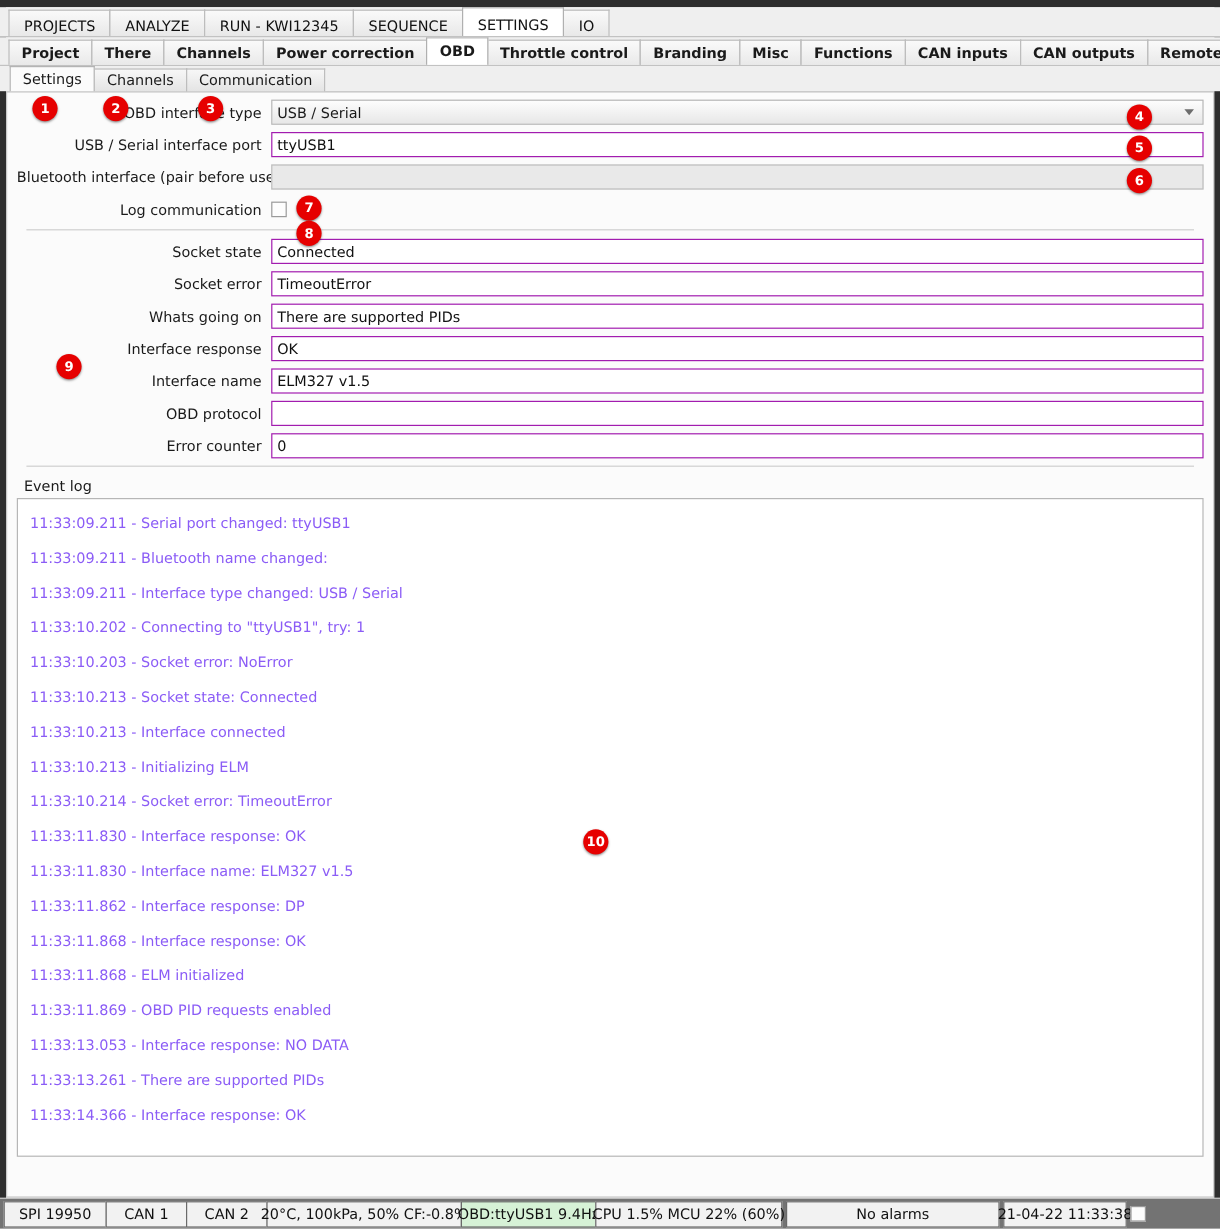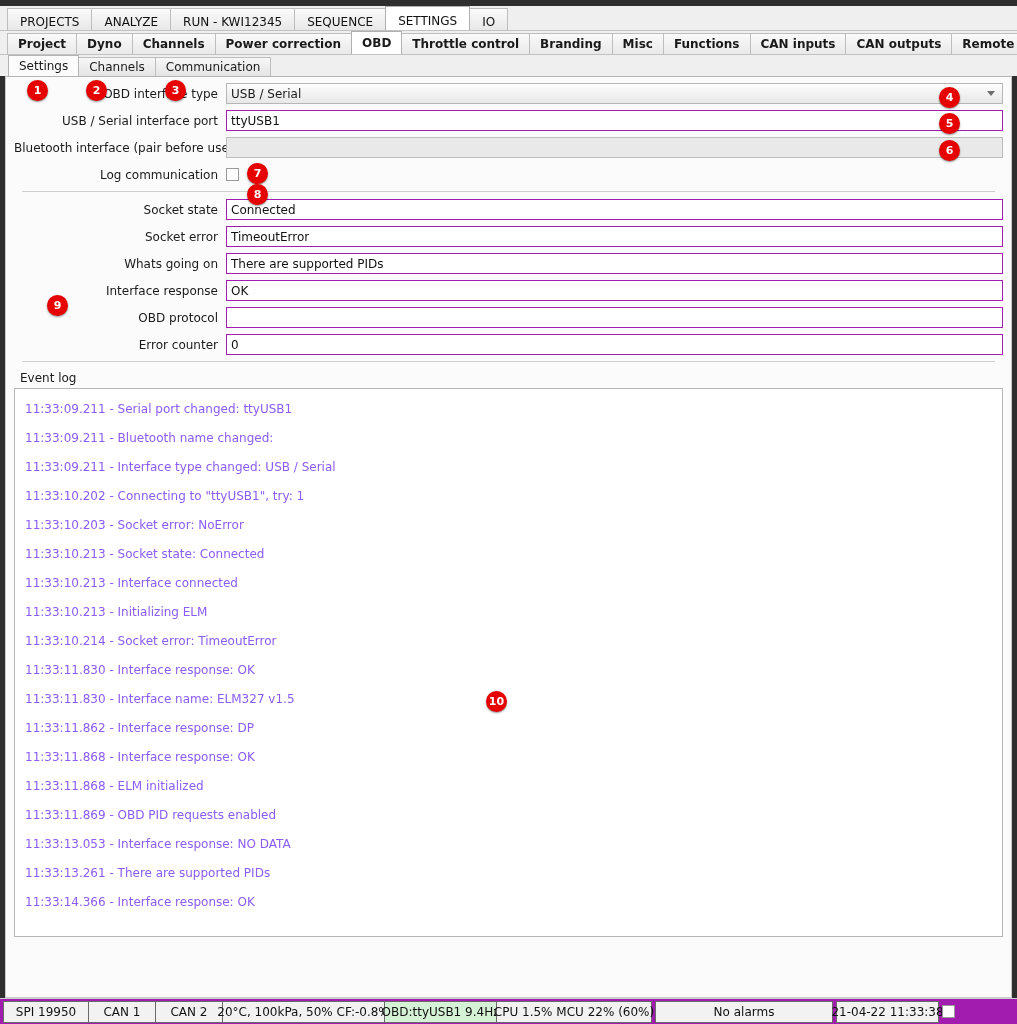--- a/index.html
+++ b/index.html
@@ -240,21 +240,21 @@
     padding-left: 10px;
     font-size: 12px;
     color: #8b5cf6;
     white-space: nowrap;
   }
 
   
   .statusbar {
     flex: 0 0 auto;
     height: 26px;
-    background: #a21caf;
+    background: #737373;
     display: flex;
     align-items: center;
     padding: 0 3px;
     box-sizing: border-box;
     border-top: 1px solid #d2d2d2;
   }
   .scell {
     height: 22px;
     line-height: 20px;
     border: 1px solid #6a6a6a;
@@ -309,21 +309,21 @@
     <div class="maintab">PROJECTS</div>
     <div class="maintab">ANALYZE</div>
     <div class="maintab">RUN - KWI12345</div>
     <div class="maintab">SEQUENCE</div>
     <div class="maintab active">SETTINGS</div>
     <div class="maintab">IO</div>
   </div>
 
   <div class="subtabs">
     <div class="subtab">Project</div>
-    <div class="subtab">Dyno</div>
+    <div class="subtab">There</div>
     <div class="subtab">Channels</div>
     <div class="subtab">Power correction</div>
     <div class="subtab active">OBD</div>
     <div class="subtab">Throttle control</div>
     <div class="subtab">Branding</div>
     <div class="subtab">Misc</div>
     <div class="subtab">Functions</div>
     <div class="subtab">CAN inputs</div>
     <div class="subtab">CAN outputs</div>
     <div class="subtab">Remote control</div>
@@ -376,20 +376,24 @@
         <div class="lbl">Socket error</div>
         <input class="fld" type="text" readonly="" value="TimeoutError" style="">
       </div>
       <div class="row">
         <div class="lbl">Whats going on</div>
         <input class="fld" type="text" readonly="" value="There are supported PIDs" style="">
       </div>
       <div class="row">
         <div class="lbl">Interface response</div>
         <input class="fld" type="text" readonly="" value="OK" style="">
+      </div>
+      <div class="row">
+        <div class="lbl">Interface name</div>
+        <input class="fld" type="text" readonly="" value="ELM327 v1.5" style="">
       </div>
       <div class="row">
         <div class="lbl">OBD protocol</div>
         <input class="fld" type="text" readonly="" value="" style="">
       </div>
       <div class="row">
         <div class="lbl">Error counter</div>
         <input class="fld" type="text" readonly="" value="0" style="">
       </div>
 

